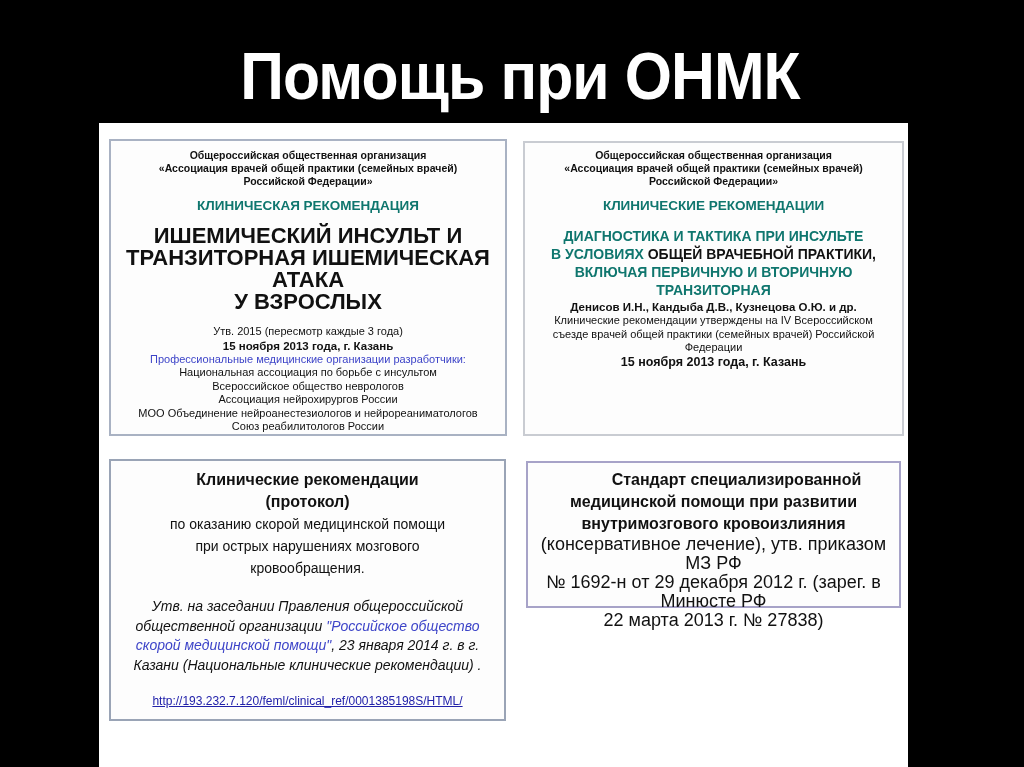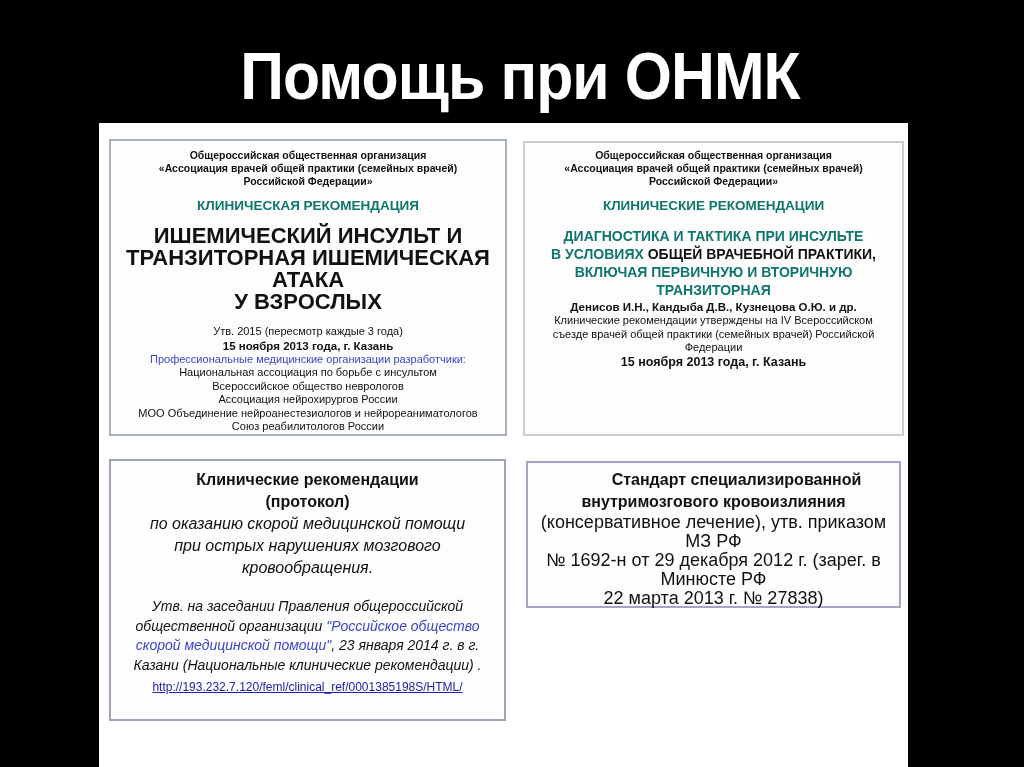--- a/index.html
+++ b/index.html
@@ -14,21 +14,21 @@
   .b3 { left:10px; top:336px; width:397px; height:262px; border:2px solid #9aa4b6; }
   .b4 { left:427px; top:338px; width:375px; height:147px; border:2px solid #a7a3c8; }
   .sm { font-size:10.5px; line-height:13px; font-weight:bold; }
   .blue { color:#0f766e; }
   .lblue { color:#3d44c8; }
   .hdr { font-size:13.5px; font-weight:bold; margin-top:10px; }
   .big { font-size:22px; font-weight:bold; line-height:22px; margin-top:12px; }
   .t11 { font-size:11px; line-height:13.5px; }
   .b11 { font-size:11.5px; font-weight:bold; line-height:14px; }
   .b3 .h { font-size:16px; font-weight:bold; line-height:22px; }
-  .b3 .n { font-size:16px; line-height:22px;font-style:italic; }
+  .b3 .n { font-size:14px; line-height:22px; }
   .b3 .s { font-size:14px; line-height:19.5px;font-style:italic; }
   .link { color:#2222aa; text-decoration:underline; font-size:12px; }
   .b4 .h { font-size:16px; font-weight:bold; line-height:22px; }
   .b4 .n { font-size:18px; line-height:19px; }
 </style>
 </head>
 <body>
 
 <div class="title">Помощь при ОНМК</div>
 
@@ -84,27 +84,28 @@
       <div class="h">(протокол)</div>
       <div class="n">по оказанию скорой медицинской помощи</div>
       <div class="n">при острых нарушениях мозгового</div>
       <div class="n">кровообращения.</div>
     </div>
     <div style="margin-top:18px">
       <div class="s">Утв. на заседании Правления общероссийской</div>
       <div class="s"><span>общественной организации </span><span class="lblue">"Российское общество</span></div>
       <div class="s"><span class="lblue">скорой медицинской помощи"</span><span>, 23 января 2014 г. в г.</span></div>
       <div class="s">Казани (Национальные клинические рекомендации) .</div>
-      <div style="margin-top:2px"><a class="link">http://193.232.7.120/feml/clinical_ref/0001385198S/HTML/</a></div>
+      <div style="margin-top:16px"><a class="link">http://193.232.7.120/feml/clinical_ref/0001385198S/HTML/</a></div>
     </div>
   </div>
 
   <div class="box b4">
     <div style="margin-top:6px">
       <div class="h" style="padding-left:46px">Стандарт специализированной</div>
+      <div class="h">медицинской помощи при развитии</div>
       <div class="h">внутримозгового кровоизлияния</div>
       <div class="n">(консервативное лечение), утв. приказом МЗ РФ</div>
       <div class="n">№ 1692-н от 29 декабря 2012 г. (зарег. в Минюсте РФ</div>
       <div class="n">22 марта 2013 г. № 27838)</div>
     </div>
   </div>
 
 </div>
 
 </body></html>

